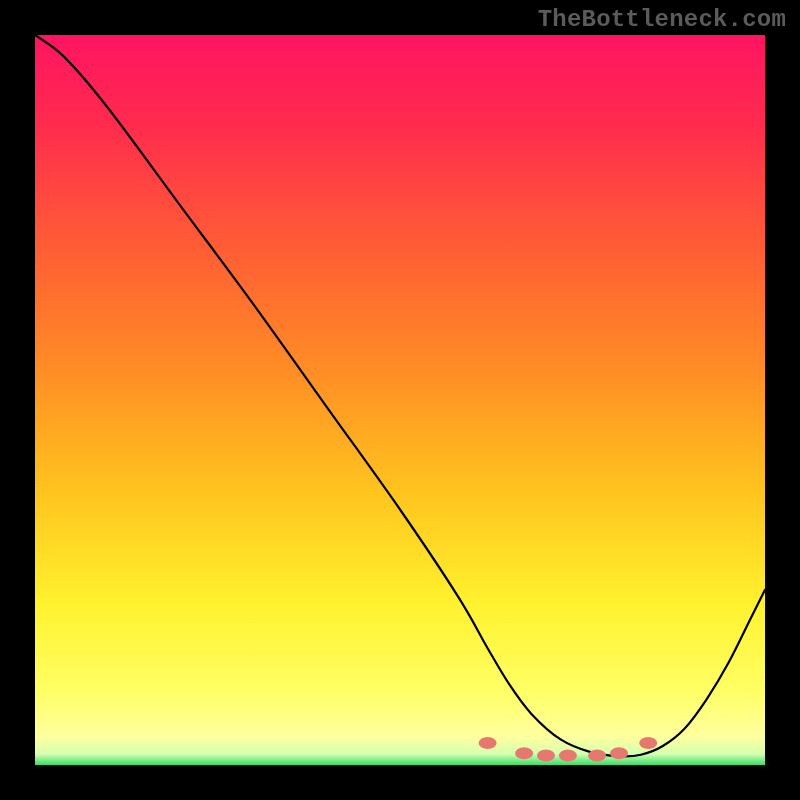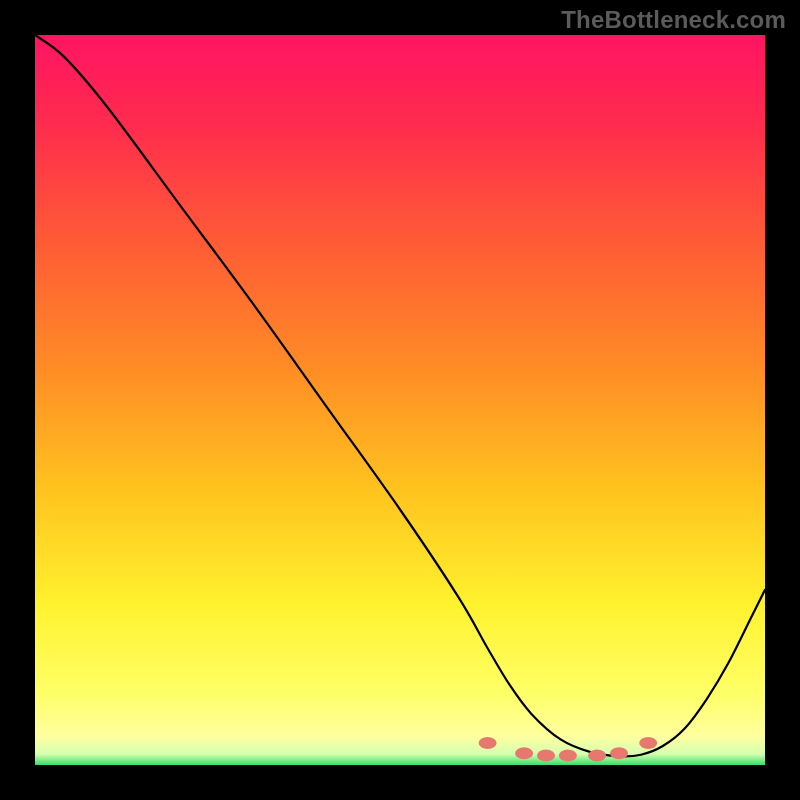--- a/index.html
+++ b/index.html
@@ -7,21 +7,21 @@
   .frame {
     position: relative;
     width: 800px;
     height: 800px;
     background: #000;
   }
   .watermark {
     position: absolute;
     top: 6px;
     right: 14px;
-    font-family: Liberation Sans, sans-serif;
+    font-family: Liberation Mono, monospace;
     font-size: 24px;
     font-weight: bold;
     color: #5b5b5b;
     letter-spacing: 0.2px;
     z-index: 5;
   }
   .plot {
     position: absolute;
     left: 35px;
     top: 35px;

